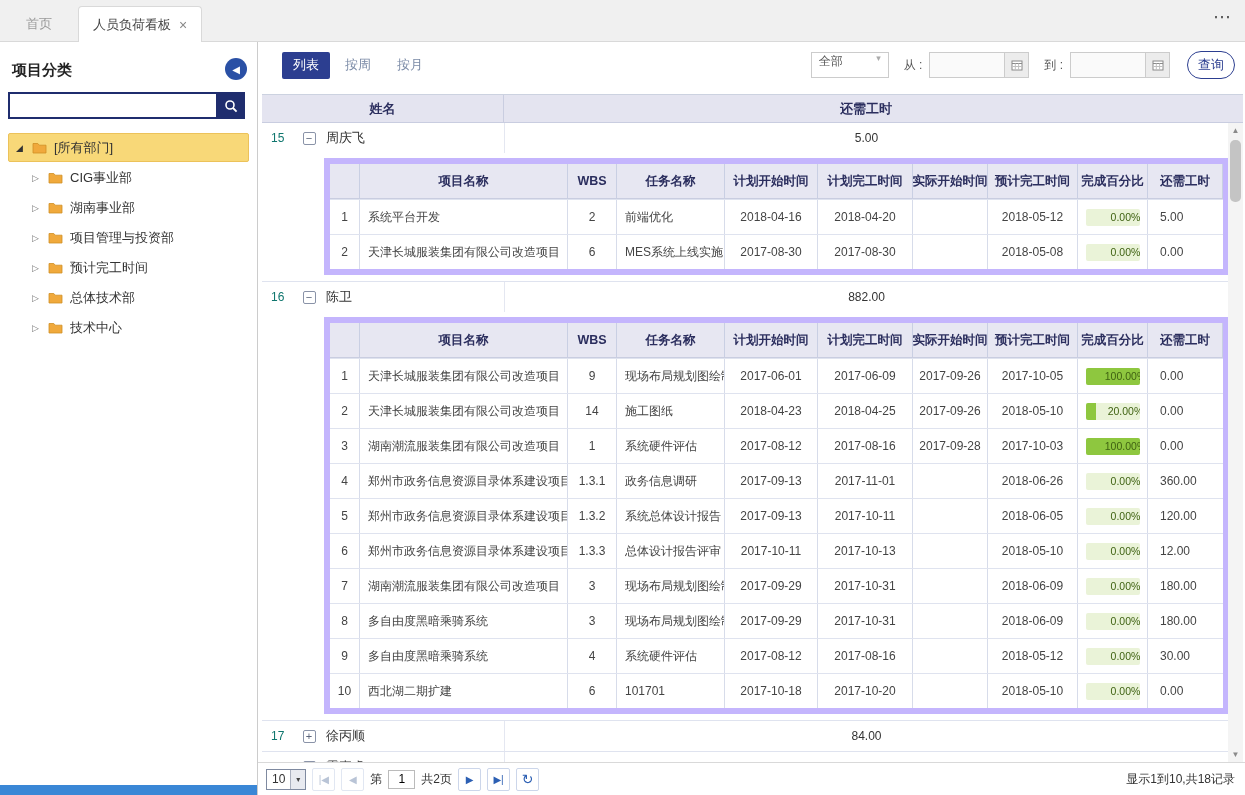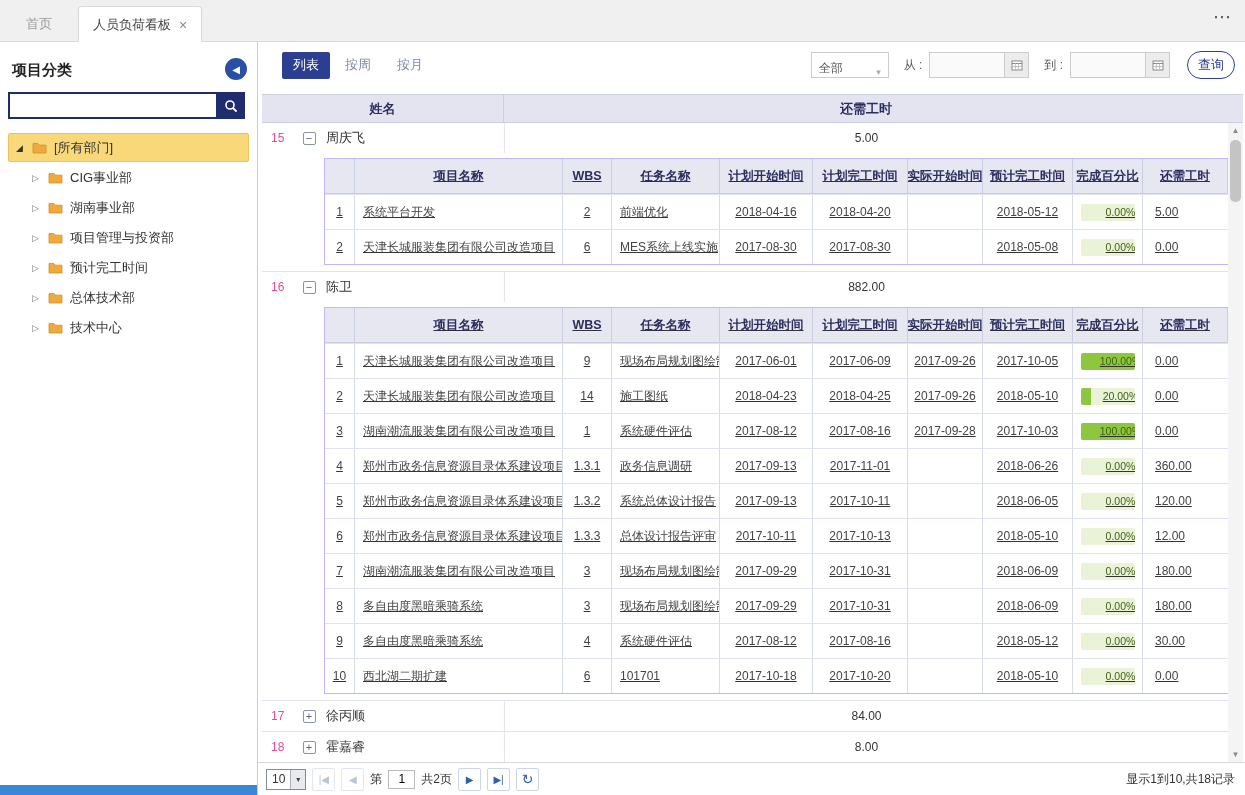--- a/index.html
+++ b/index.html
@@ -32,42 +32,42 @@
 .tree-node.selected .tw{color:#333;}
 .tree-label{font-size:13px;color:#333;white-space:nowrap;}
 .sb-bottombar{position:absolute;left:0;bottom:0;width:100%;height:10px;background:#3a87d6;}
 
 
 .main{flex:1;min-width:0;display:flex;flex-direction:column;background:#fff;}
 .toolbar{flex:0 0 46px;display:flex;align-items:center;padding:0 10px 0 24px;gap:4px;}
 .btn-view{min-width:44px;height:27px;padding:0 11px;border:none;background:transparent;color:#7a8aa6;font-size:13px;cursor:pointer;}
 .btn-view.active{background:#2c3e90;color:#fff;border-radius:2px;}
 .toolbar-right{margin-left:auto;display:flex;align-items:center;gap:5px;}
-.select-all{width:78px;height:26px;border:1px solid #ccc;display:flex;align-items:flex-end;justify-content:space-between;padding:0 7px;color:#555;background:#fff;cursor:pointer;}
+.select-all{width:78px;height:26px;border:1px solid #ccc;display:flex;align-items:flex-start;justify-content:space-between;padding:0 7px;color:#555;background:#fff;cursor:pointer;}
 .sel-arrow{color:#aaa;font-size:9px;}
 .date-label{color:#555;margin:0 2px 0 10px;}
 .date-input{width:100px;height:26px;border:1px solid #ccc;background:#fafafa;display:flex;align-items:center;justify-content:flex-end;cursor:text;}
 .cal-btn{width:24px;height:24px;background:#ececec;border-left:1px solid #ccc;display:flex;align-items:center;justify-content:center;cursor:pointer;}
 .btn-query{width:48px;height:28px;border:1px solid #2c3e90;color:#2c3e90;background:#fff;border-radius:14px;font-size:13px;margin-left:12px;cursor:pointer;}
 
 
 .grid{flex:1;min-height:0;display:flex;flex-direction:column;margin:6px 2px 0 4px;border-top:1px solid #ccd2e0;position:relative;background:#fff;}
 .grid-header{flex:0 0 28px;height:28px;background:#e4e4f0;display:flex;border-bottom:1px solid #c9cde0;}
 .gh-name{width:242px;flex:0 0 242px;border-right:1px solid #c9cde0;display:flex;align-items:center;justify-content:center;font-weight:bold;color:#2b2e5e;font-size:13px;}
 .gh-rem{flex:1;margin-right:15px;display:flex;align-items:center;justify-content:center;font-weight:bold;color:#2b2e5e;font-size:13px;}
 .grid-body{flex:1;min-height:0;overflow:hidden;padding-right:15px;position:relative;}
 .person-block{border-bottom:1px solid #dfe3ef;}
 .person-row{height:30px;display:grid;grid-template-columns:30px 34px 178px 1fr;align-items:center;cursor:pointer;}
-.p-idx{padding-left:9px;color:#ec4899;}
+.p-idx{padding-left:9px;color:#0f766e;}
 .p-exp{display:flex;justify-content:center;}
 .exp{width:13px;height:13px;border:1px solid #8a93a8;color:#5a647a;display:flex;align-items:center;justify-content:center;font-size:11px;line-height:1;background:#fff;border-radius:2px;}
 .p-name{font-size:13px;color:#333;white-space:nowrap;overflow:hidden;}
 .p-rem{text-align:center;border-left:1px solid #e4e7f1;height:100%;display:flex;align-items:center;justify-content:center;}
 
-.sub-table{margin:5px 0 6px 62px;width:905px;border:1px solid #c4b5fd;background:#fff;text-decoration:underline;}
+.sub-table{margin:5px 0 6px 62px;width:905px;border:6px solid #c4b5fd;background:#fff;}
 .sub-row{display:grid;grid-template-columns:30px 208px 49px 108px 93px 95px 75px 90px 70px 1fr;height:35px;border-top:1px solid #dfe3ef;}
 .sub-row.sub-head{border-top:none;background:#e7e7f2;border-bottom:1px solid #c9cde0;}
 .sub-cell{display:flex;align-items:center;justify-content:center;border-right:1px solid #d7dcea;overflow:hidden;white-space:nowrap;color:#444;}
 .sub-cell:last-child{border-right:none;}
 .sub-row.sub-head .sub-cell{font-weight:bold;color:#2b2e5e;font-size:12.5px;border-right:1px solid #c9cfe3;}
 .sub-cell.left{justify-content:flex-start;padding:0 8px;}
 .sub-cell.remcell{justify-content:flex-start;padding-left:12px;}
 .pct{width:54px;height:17px;background:#eaf3d8;border-radius:2px;position:relative;overflow:hidden;display:flex;align-items:center;justify-content:center;}
 .pct-fill{position:absolute;left:0;top:0;bottom:0;background:#8ec73f;}
 .pct-text{position:relative;z-index:1;font-size:10.5px;color:#3f6212;margin-left:26px;}

